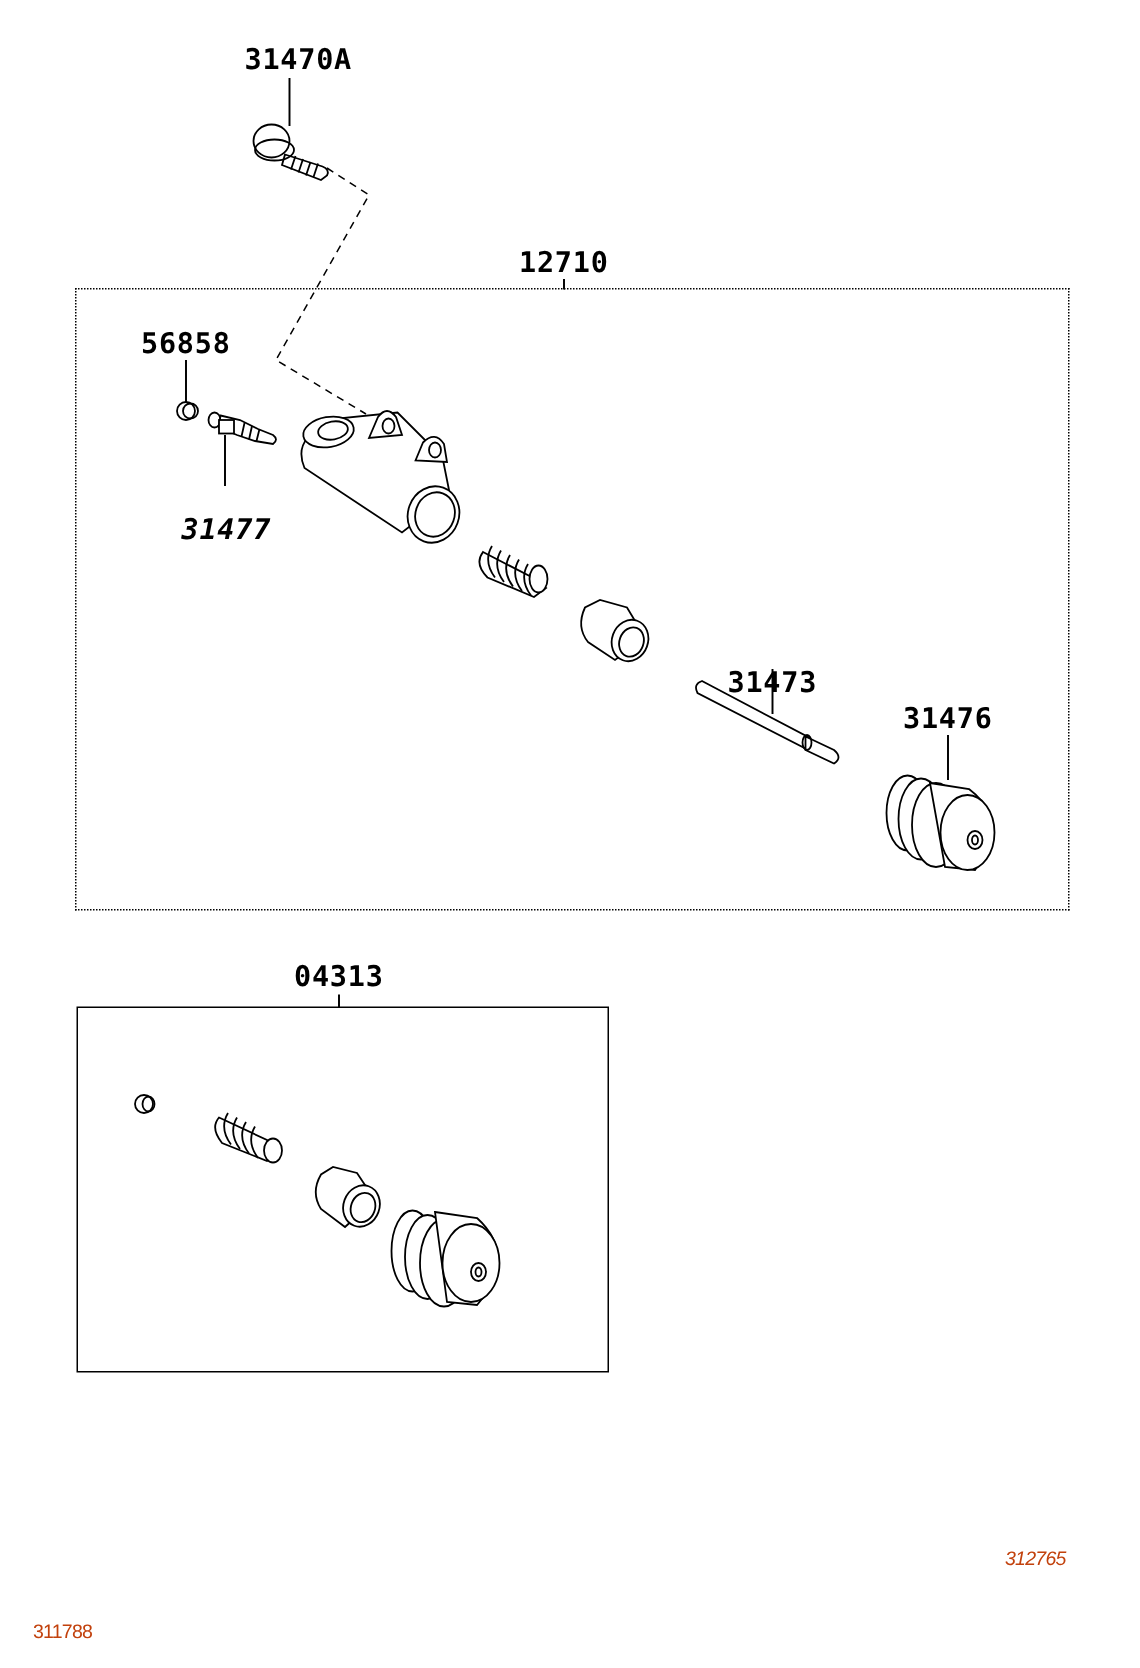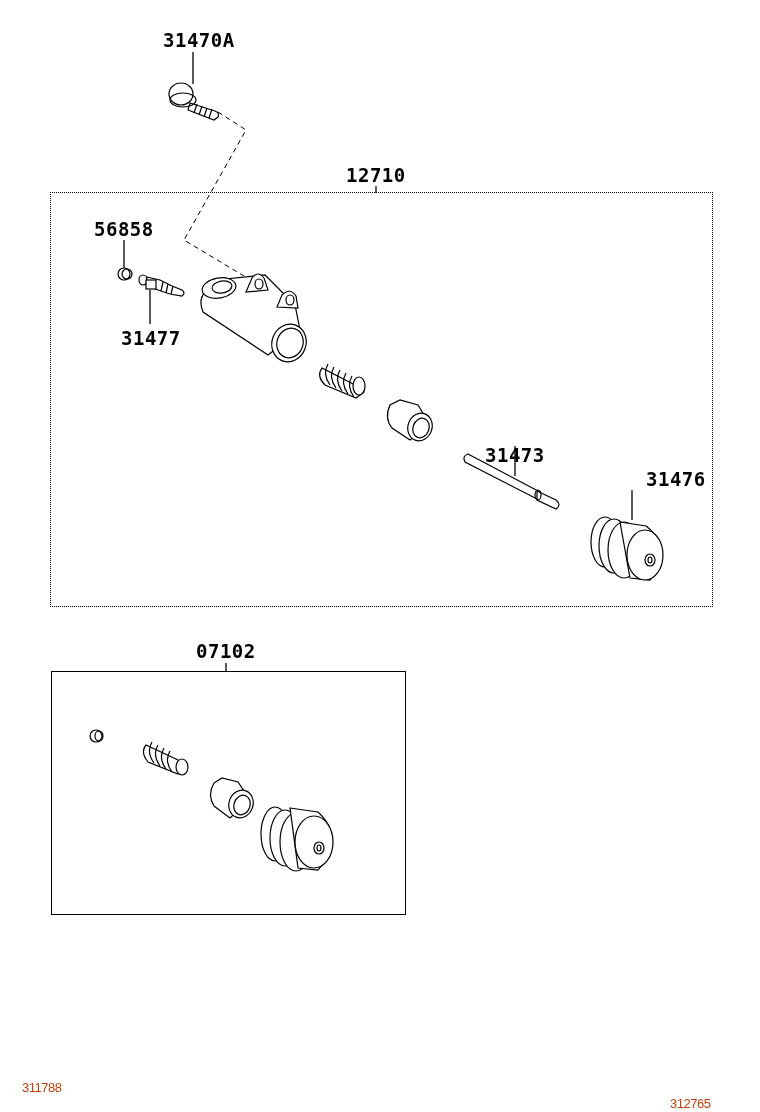--- a/index.html
+++ b/index.html
@@ -118,20 +118,20 @@
       <path class="ln" d="M290,808 L318,812 Q338,830 330,855 L318,870 L298,868 Z"></path>
       <ellipse class="ln" cx="314" cy="842" rx="19" ry="26"></ellipse>
       <ellipse class="ln-nf" cx="319" cy="848" rx="5" ry="6"></ellipse>
       <ellipse class="ln-nf" cx="319" cy="848" rx="2" ry="3"></ellipse>
     </g>
   </svg>
 
   <div class="part-label" style="left:163px; top:31px;">31470A</div>
   <div class="part-label" style="left:346px; top:166px;">12710</div>
   <div class="part-label" style="left:94px; top:220px;">56858</div>
-  <div class="part-label" style="left:121px; top:329px;">31477</div>
+  <div class="part-label" style="left:121px; top:344px;font-style:italic;">31477</div>
   <div class="part-label" style="left:485px; top:446px;">31473</div>
-  <div class="part-label" style="left:602px; top:470px;margin-left:44px;">31476</div>
-  <div class="part-label" style="left:196px; top:642px;">07102</div>
+  <div class="part-label" style="left:602px; top:470px;">31476</div>
+  <div class="part-label" style="left:196px; top:642px;">04313</div>
 
   <div class="ref-code" style="left:22px; top:1081px;">311788</div>
-  <div class="ref-code" style="left:670px; top:1097px;">312765</div>
+  <div class="ref-code" style="left:670px; top:1032px;font-style:italic;">312765</div>
 </div>
 
 </body></html>

